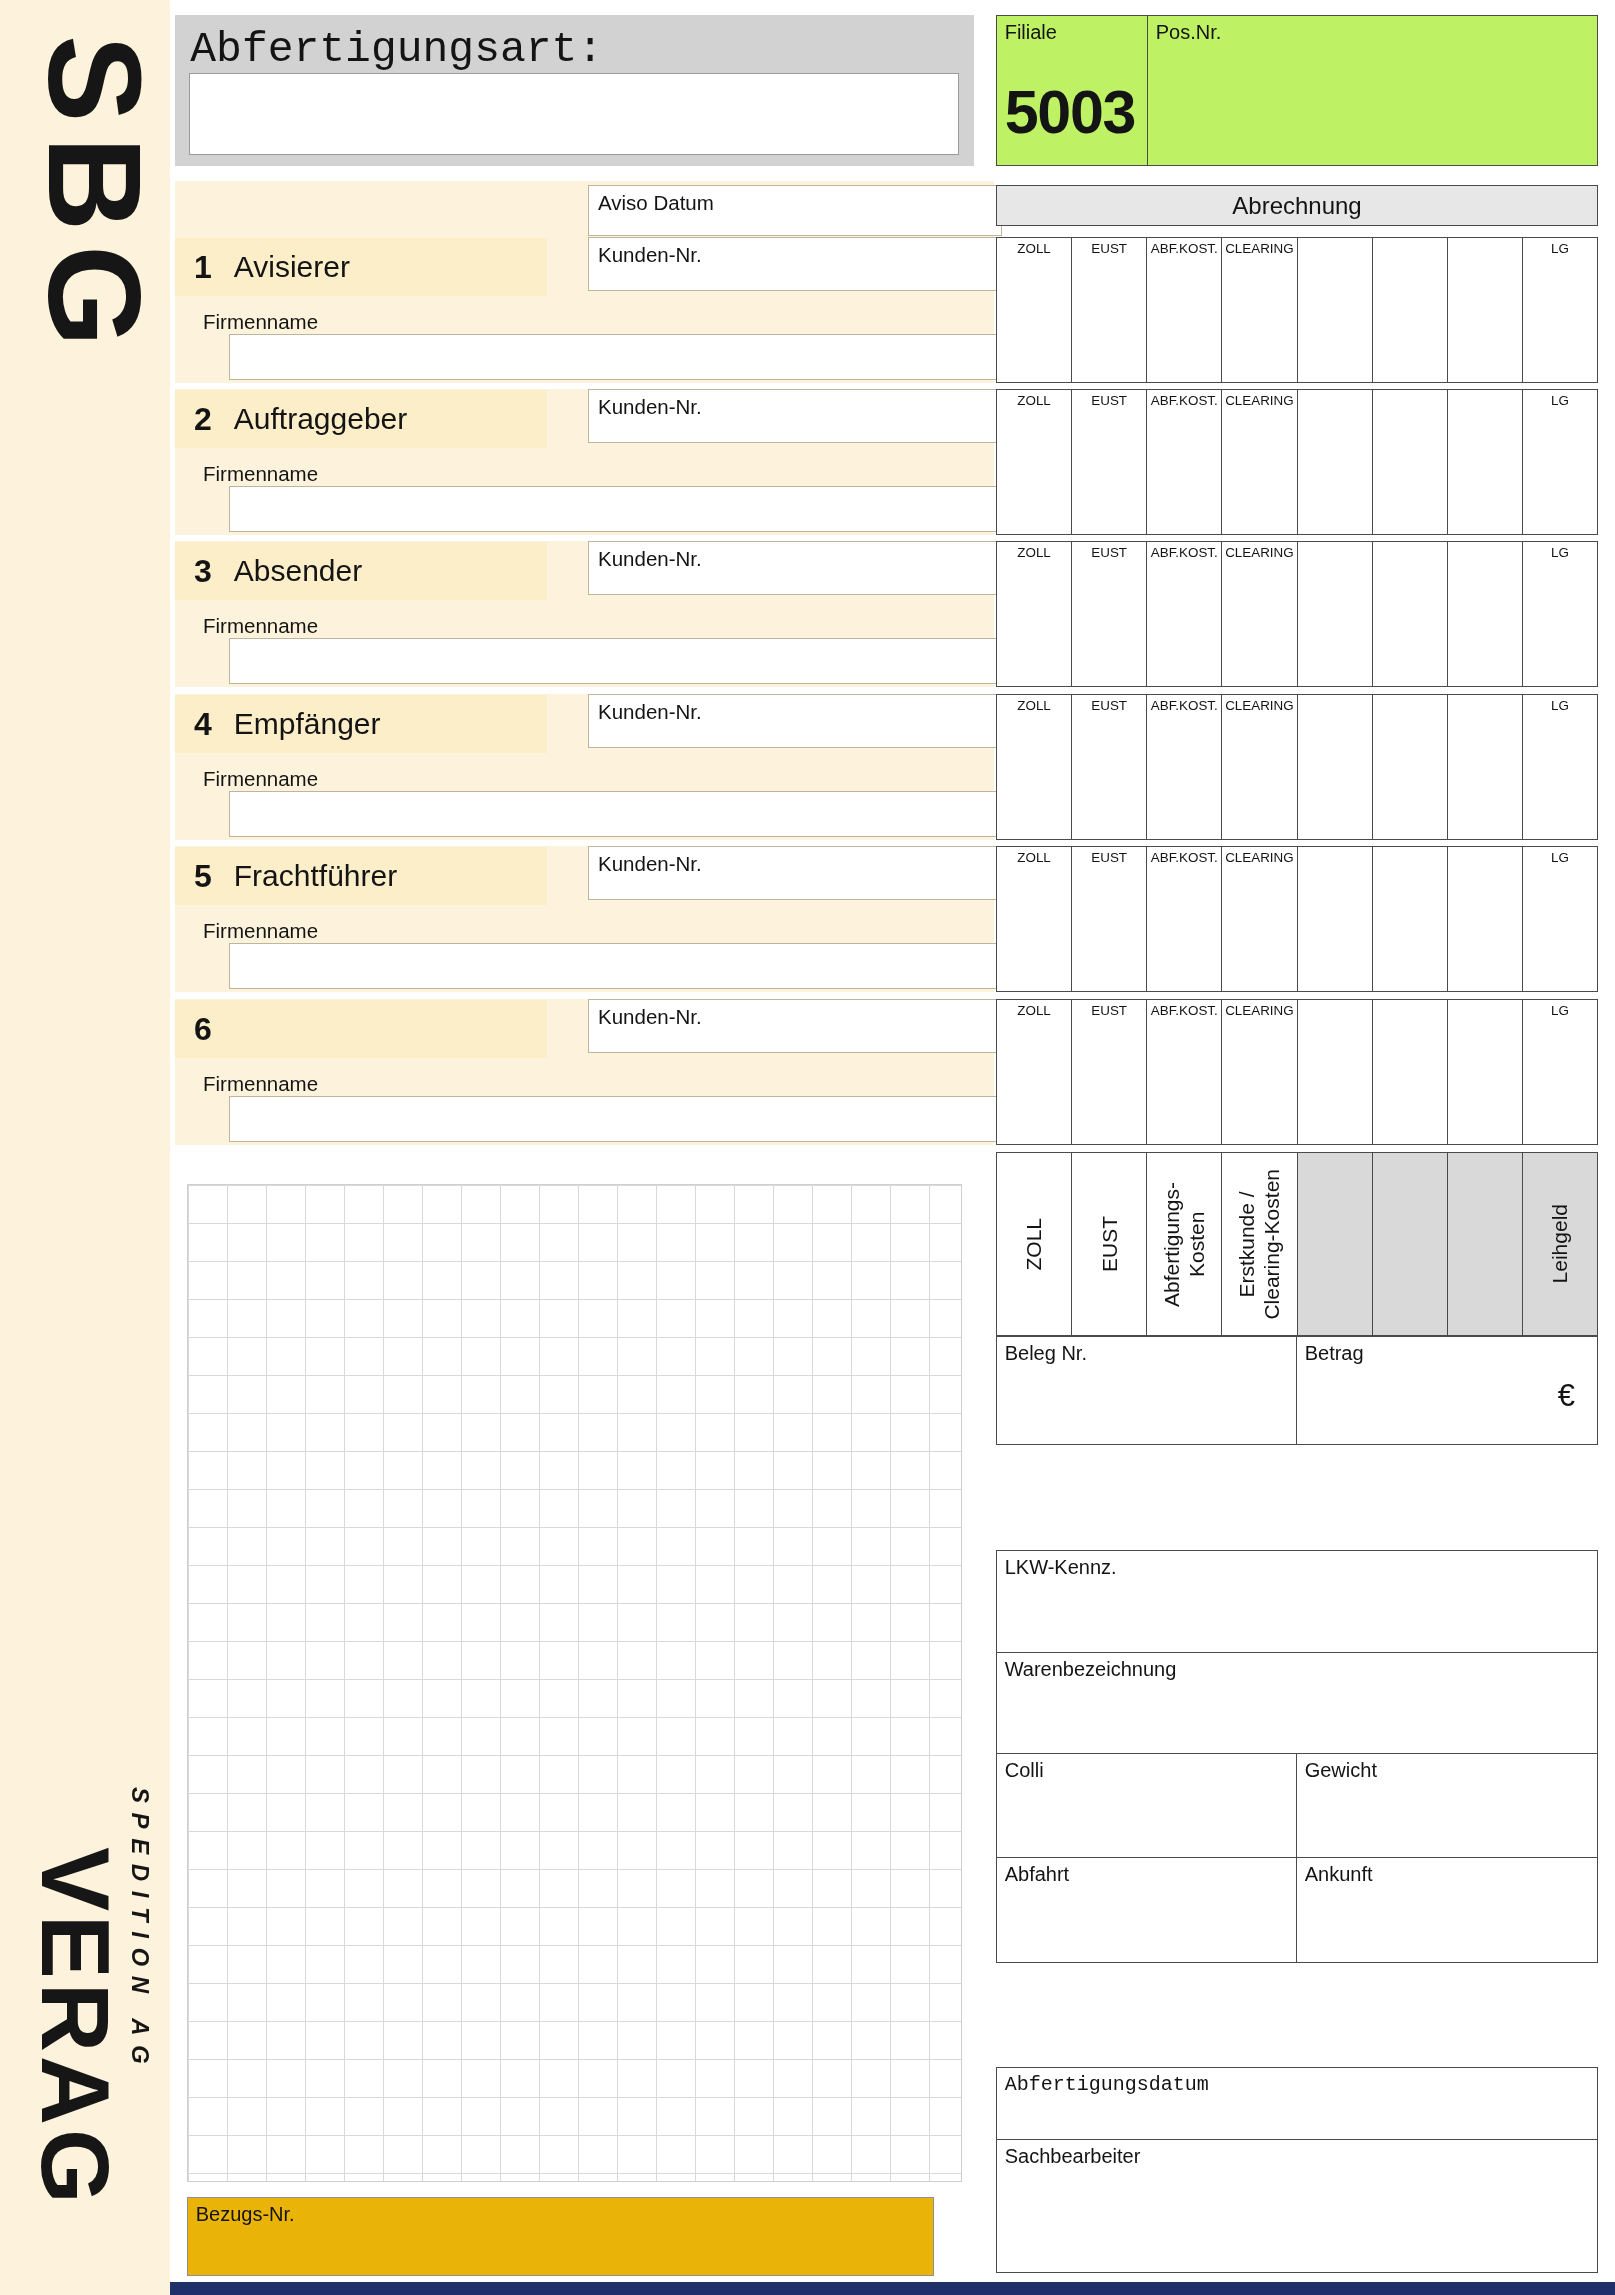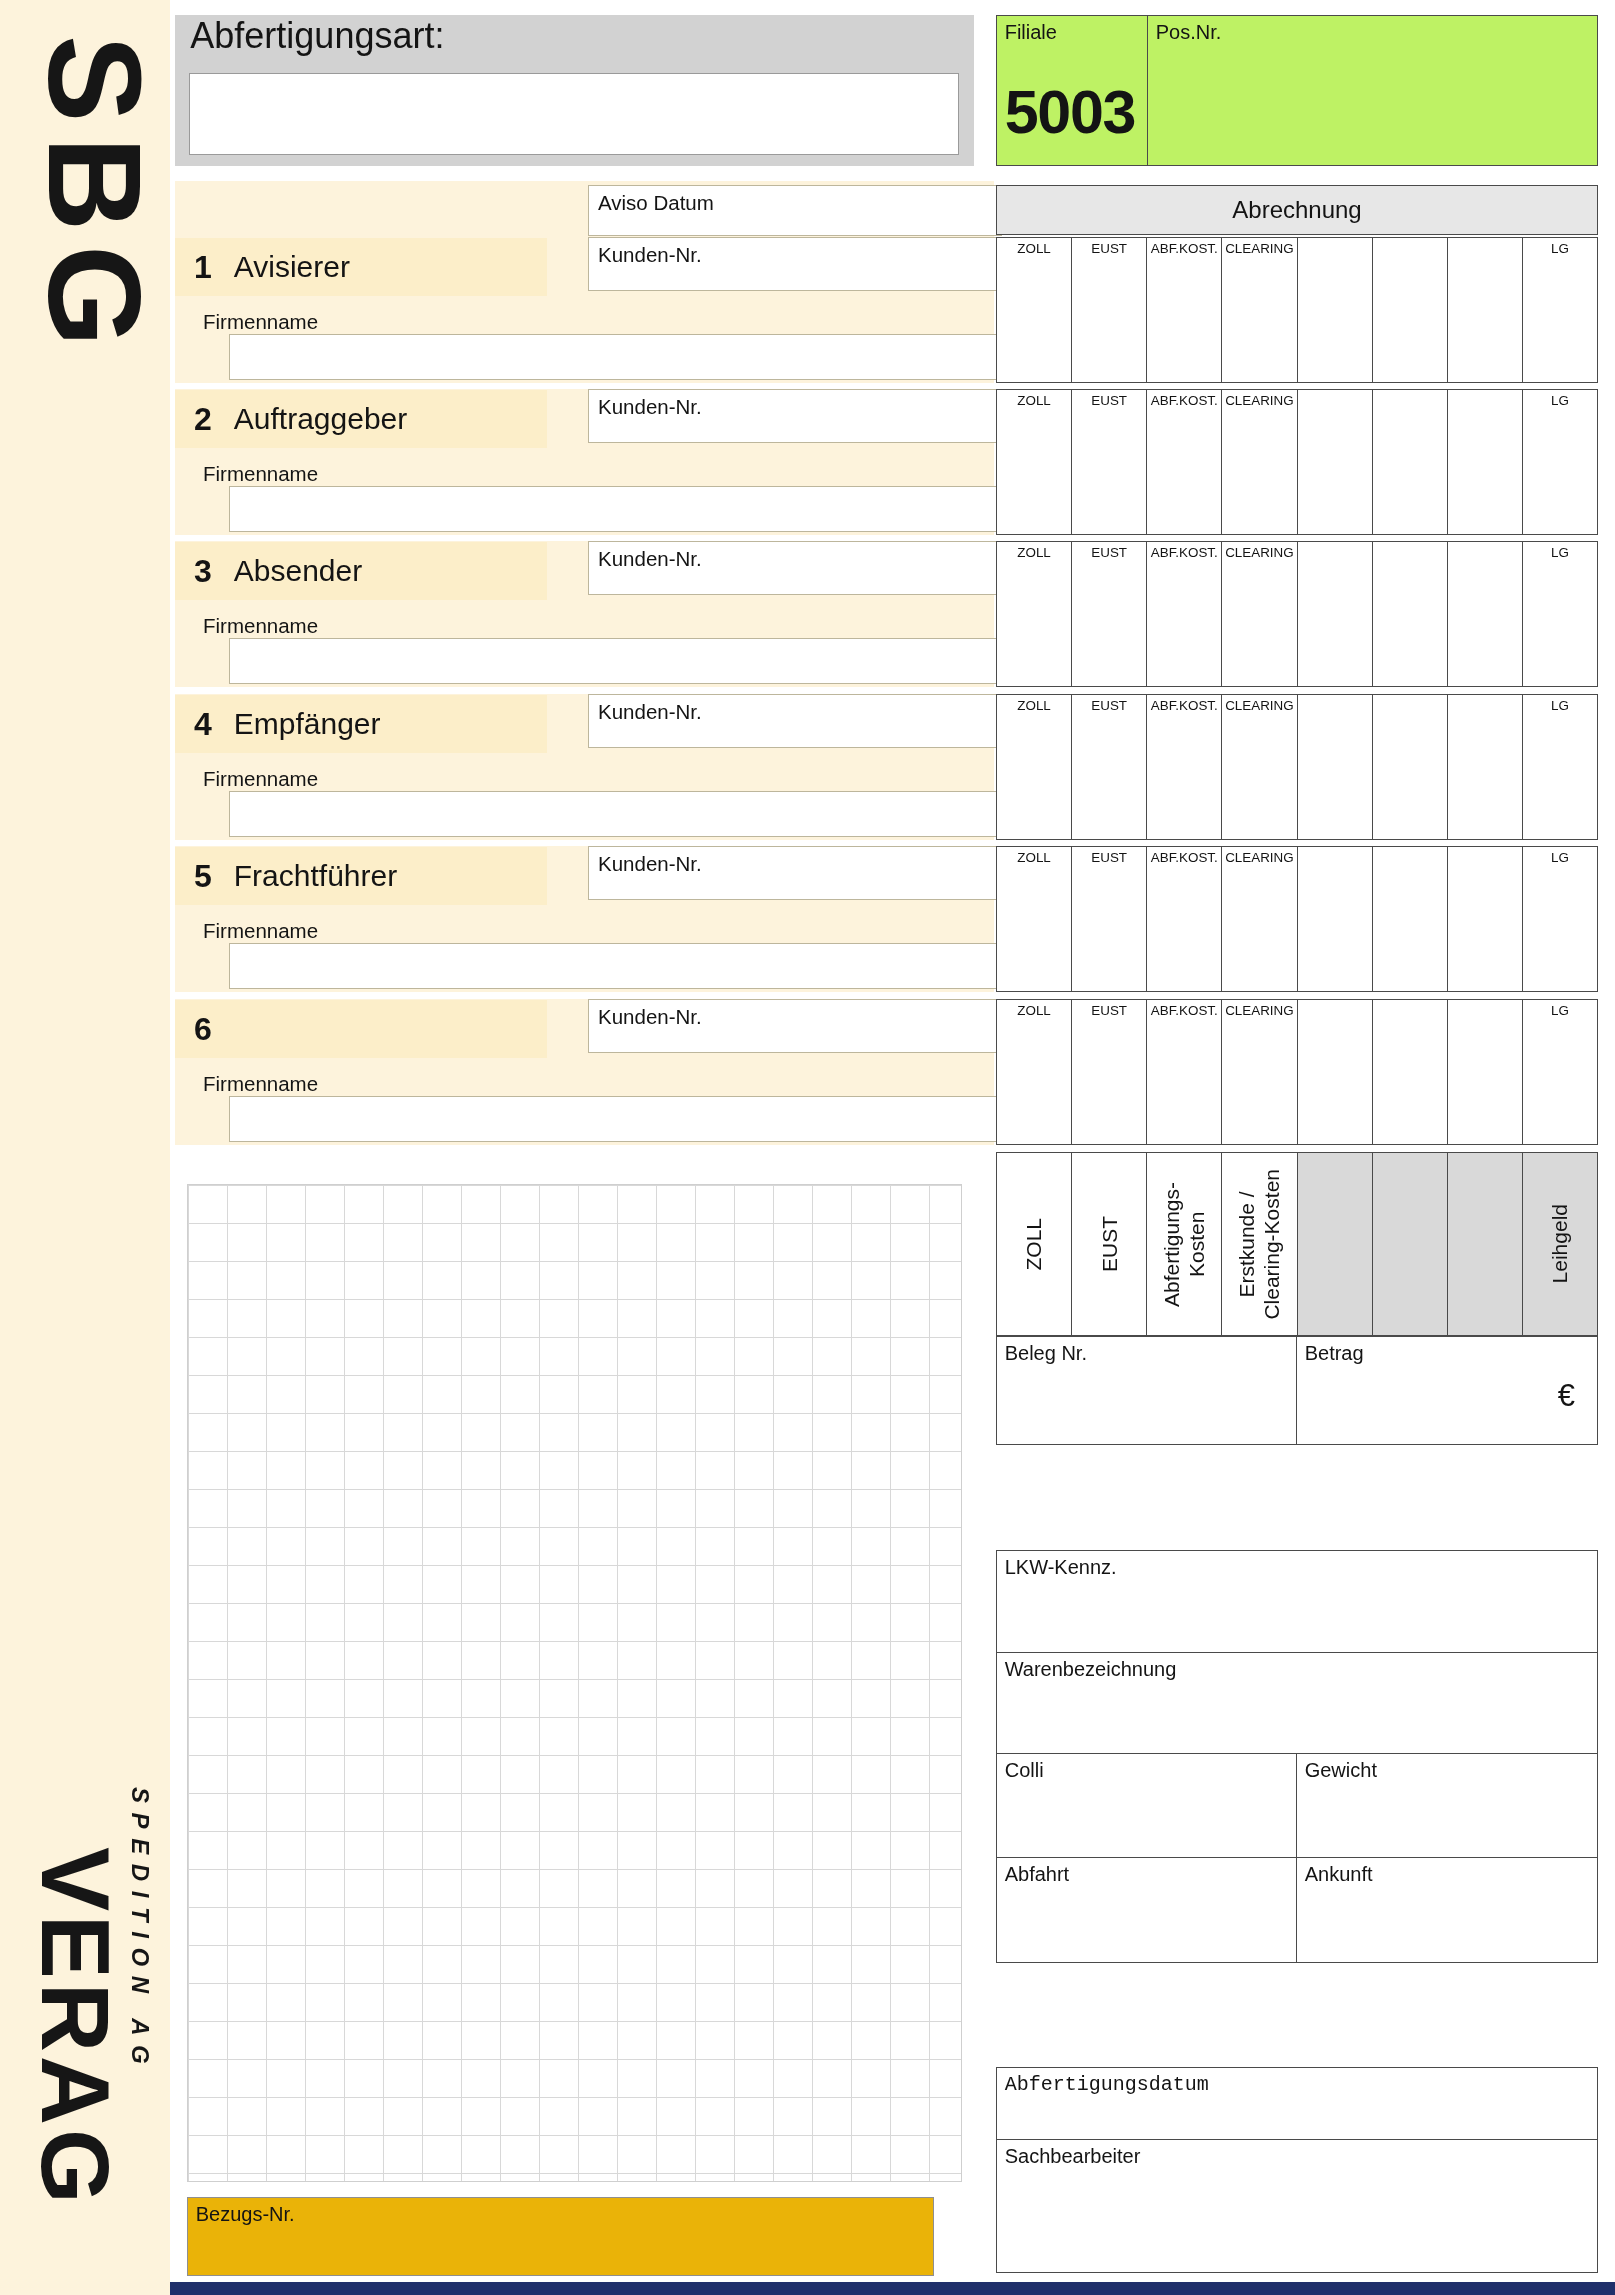--- a/index.html
+++ b/index.html
@@ -30,21 +30,21 @@
   }
   .sped {
     position: absolute; left: 152px; top: 1787px;
     transform: rotate(90deg); transform-origin: 0 0;
     font-size: 24px; font-weight: bold; font-style: italic; letter-spacing: 9.6px; line-height: 1; color: #161616;
     white-space: nowrap;
   }
 
   
   .graybox { position: absolute; left: 175px; top: 14.7px; width: 799px; height: 151px; background: #d2d2d2; }
-  .graybox .glabel { position: absolute; left: 15.3px; top: 0; font-size: 36px; }
+  .graybox .glabel { position: absolute; left: 15.3px; top: 10px; font-size: 43px; font-family: Liberation Mono, monospace; }
   .graybox .ginput { position: absolute; left: 14px; top: 58px; width: 770px; height: 82px; background: #ffffff; border: 1.3px solid #9a9a9a; }
 
   
   .filbox { position: absolute; left: 996px; top: 14.7px; width: 602px; height: 151px; border: 1.9px solid #4a4a4a; background: #bef264; display: flex; }
   .filcell { width: 151px; border-right: 1.9px solid #4a4a4a; position: relative; }
   .poscell { flex: 1; position: relative; }
   .slabel { position: absolute; left: 7.7px; top: 5.1px; font-size: 20px; }
   .filvalue { position: absolute; left: 7.7px; top: 61px; font-size: 61px; font-weight: bold; letter-spacing: -1.3px; }
 
   
@@ -57,21 +57,21 @@
   .sec1 { top: 237px; } .sec2 { top: 389px; } .sec3 { top: 541px; }
   .sec4 { top: 694px; } .sec5 { top: 846px; } .sec6 { top: 999px; }
   .band { position: absolute; left: 0; top: 1.3px; width: 372px; height: 58px; background: #fceec9; display: flex; align-items: center; }
   .num { font-size: 32px; font-weight: bold; margin-left: 19px; }
   .role { font-size: 30px; margin-left: 22px; }
   .kbox { position: absolute; left: 372px; top: 0; width: 414px; height: 54px; }
   .firma-label { position: absolute; left: 28px; top: 73px; font-size: 20.5px; }
   .fbox { position: absolute; left: 12.8px; top: 97px; width: 773px; height: 46px; }
 
   
-  .atitle { position: absolute; left: 996px; top: 185px; width: 602px; height: 50px; border: 1.9px solid #4a4a4a; background: #e7e7e7; display: flex; align-items: center; justify-content: center; font-size: 24px; }
+  .atitle { position: absolute; left: 996px; top: 185px; width: 602px; height: 41px; border: 1.9px solid #4a4a4a; background: #e7e7e7; display: flex; align-items: center; justify-content: center; font-size: 24px; }
   .arow { position: absolute; left: 996px; width: 602px; height: 146px; border: 1.9px solid #4a4a4a; background: #ffffff; display: flex; }
   .acell { flex: 1; border-right: 1.3px solid #4a4a4a; text-align: center; }
   .acell:last-child { border-right: none; }
   .ahead { display: block; margin-top: 3.2px; font-size: 13.4px; }
 
   .afoot { position: absolute; left: 996px; top: 1152px; width: 602px; height: 184px; border: 1.9px solid #4a4a4a; background: #ffffff; display: flex; }
   .fcell { flex: 1; border-right: 1.3px solid #4a4a4a; display: flex; align-items: center; justify-content: center; }
   .fcell:last-child { border-right: none; }
   .fcell.gray { background: #d9d9d9; }
   .vtext { writing-mode: vertical-rl; transform: rotate(180deg); font-size: 21px; line-height: 1.2; white-space: pre-line; text-align: center; }

